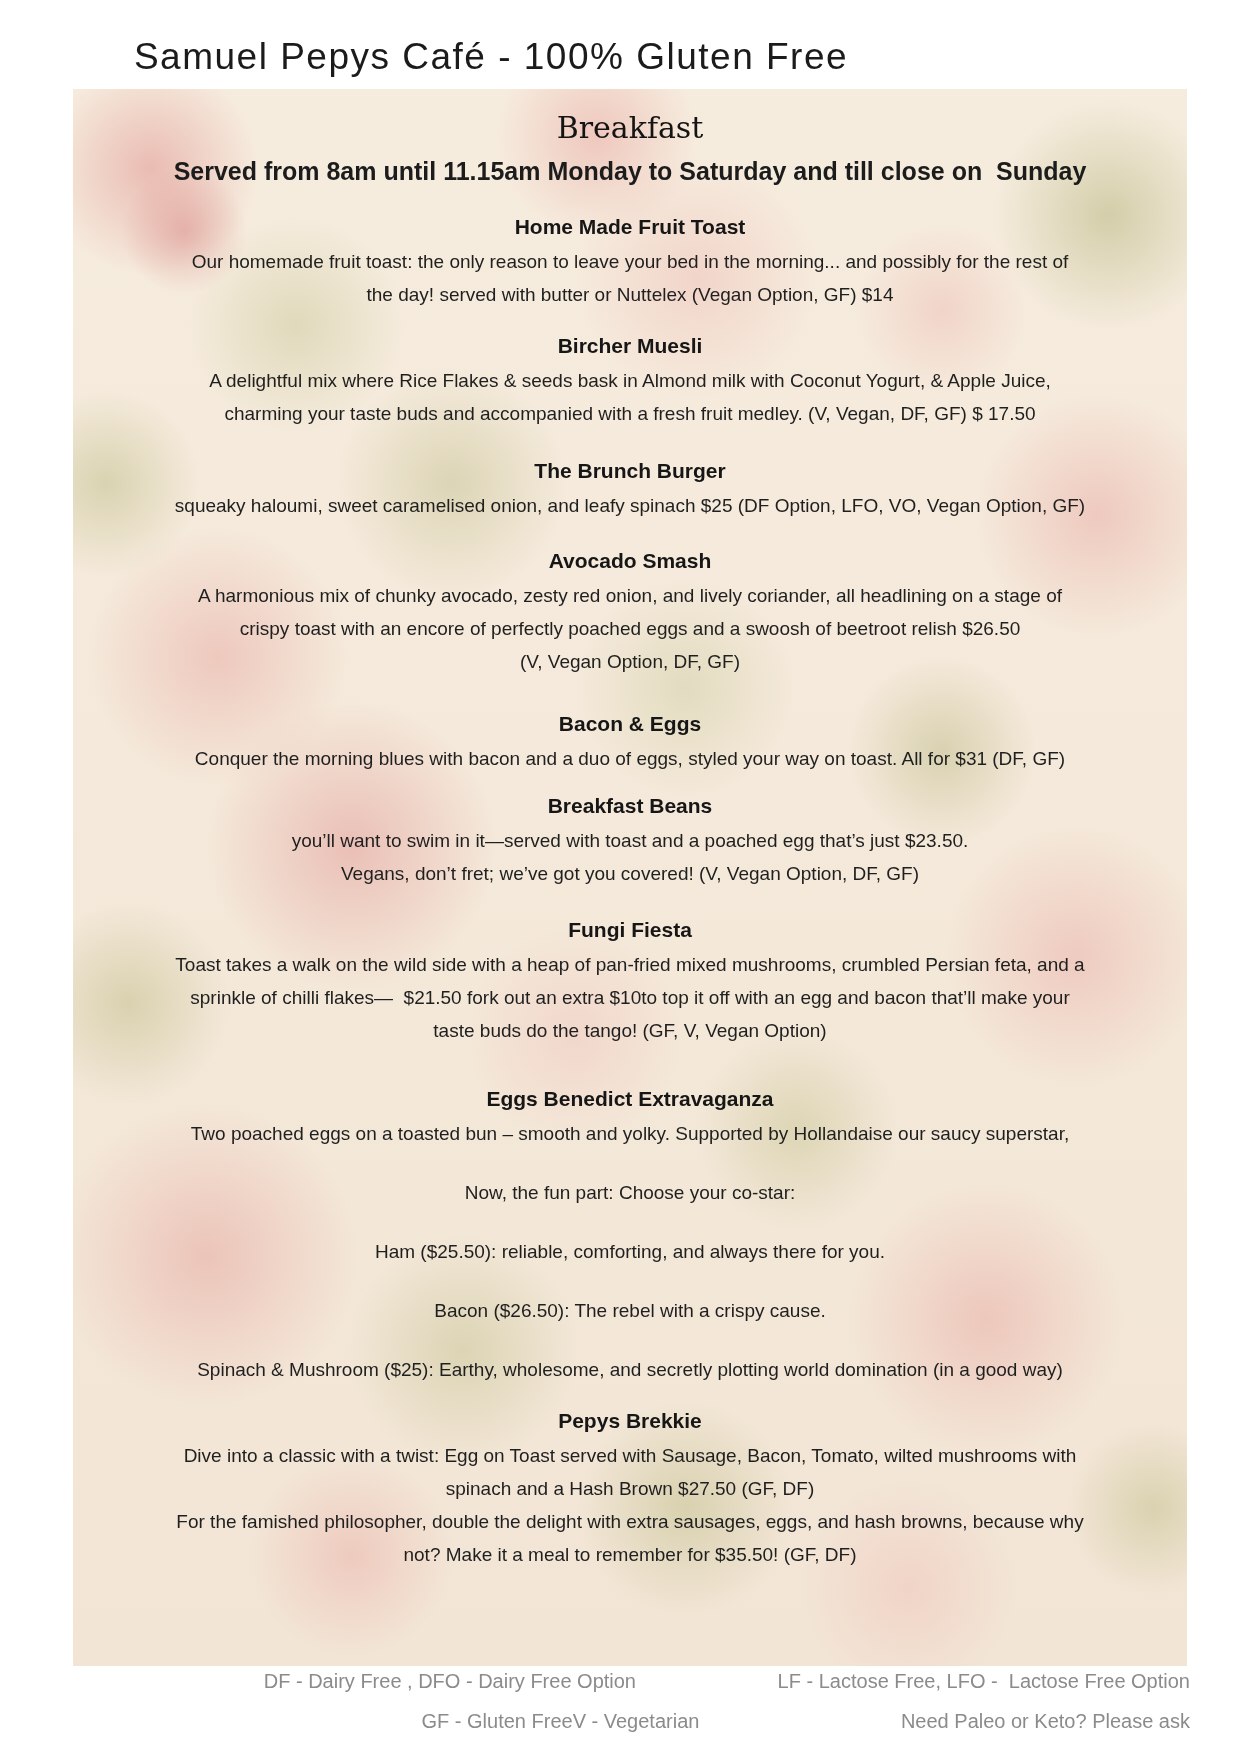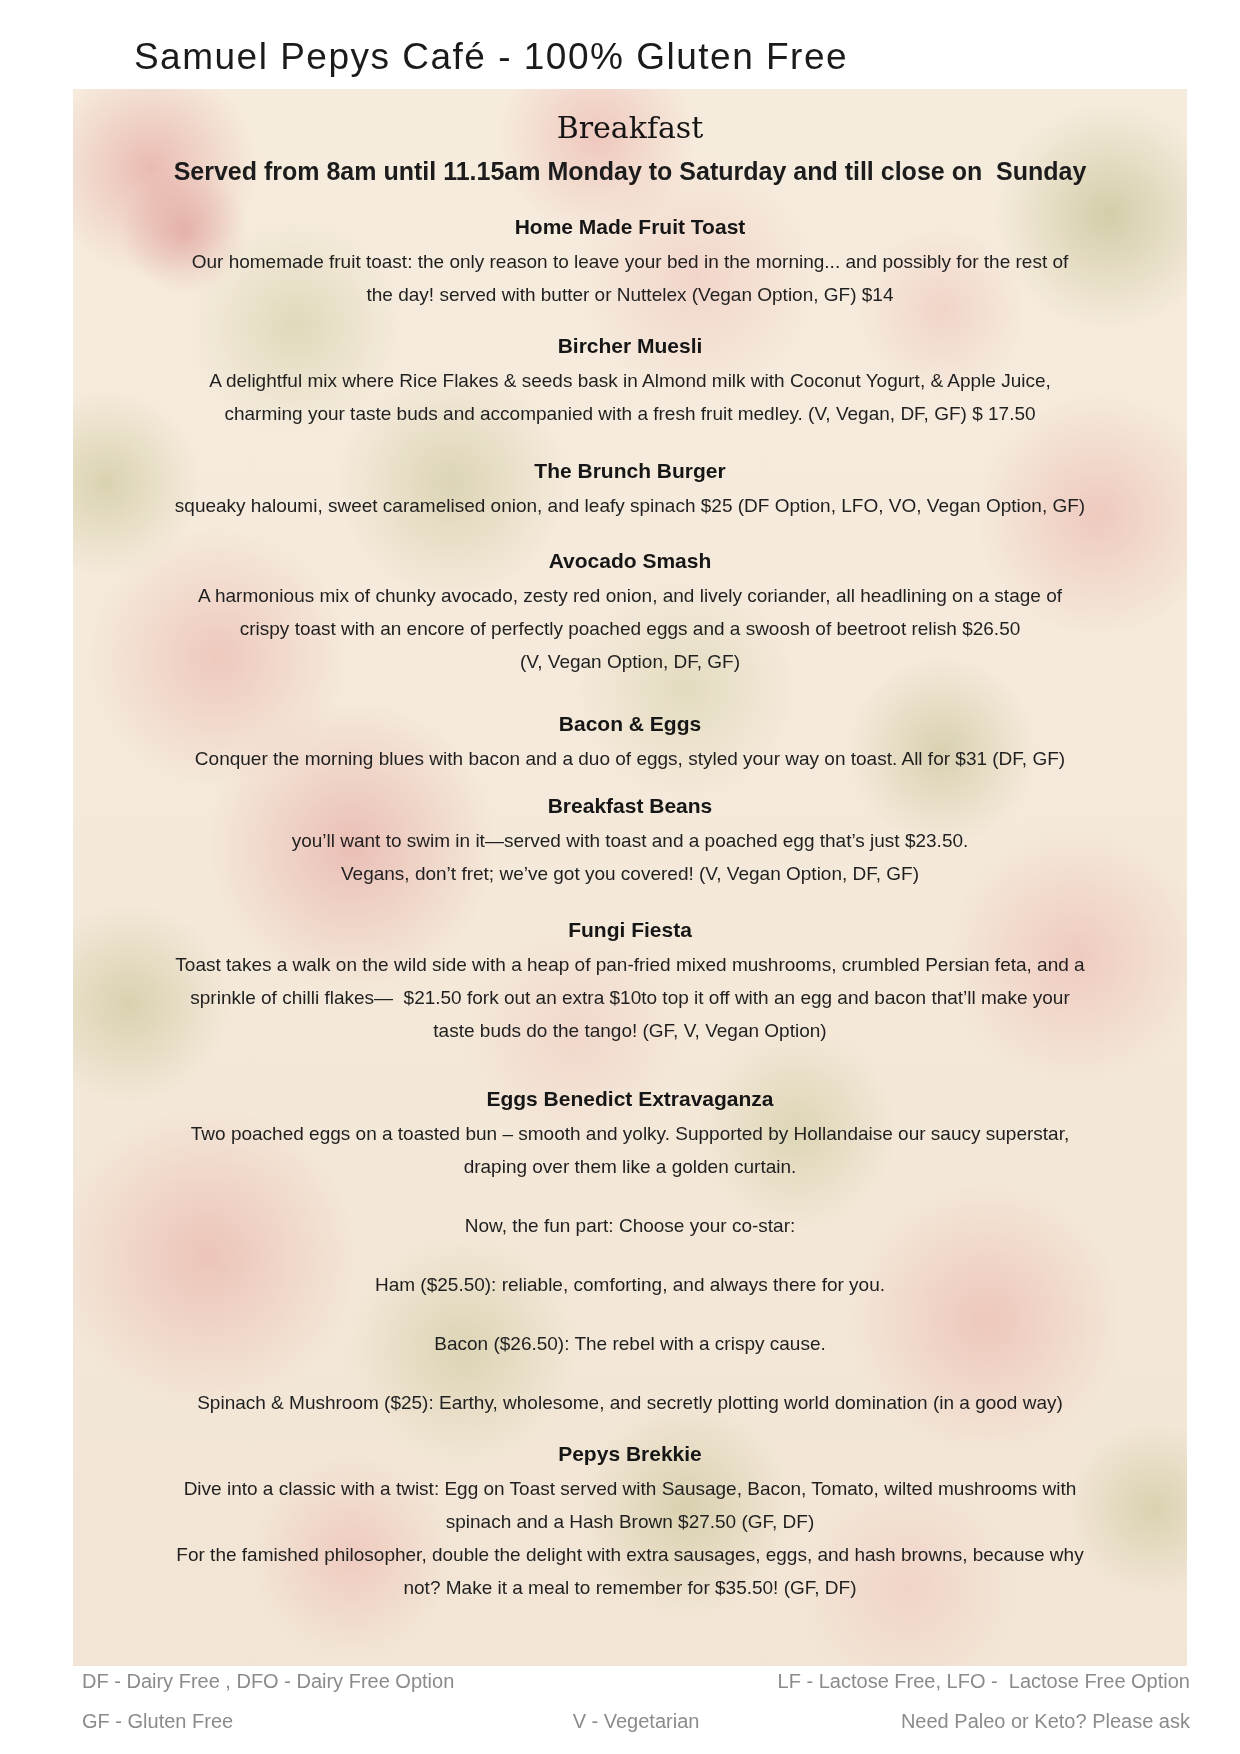--- a/index.html
+++ b/index.html
@@ -107,21 +107,21 @@
     color: #8b8b8b;
     font-size: 20px;
     line-height: 26px;
   }
   .legend-row {
     display: grid;
     grid-template-columns: 1fr auto 1fr;
     align-items: baseline;
   }
   .legend-row + .legend-row { margin-top: 14px; }
-  .legend-cell-left  { text-align: left; }
+  .legend-cell-left  { text-align: right; }
   .legend-cell-mid   { text-align: center; }
   .legend-cell-right { text-align: right; }
   .legend-cell { white-space: pre-wrap; }
 </style>
 </head>
 <body>
 
 <h1 class="page-title">Samuel Pepys Café - 100% Gluten Free</h1>
 
 <div class="panel">
@@ -168,21 +168,20 @@
     <div class="menu-item m6">
       <div class="item-name">Fungi Fiesta</div>
       <div class="item-line">Toast takes a walk on the wild side with a heap of pan-fried mixed mushrooms, crumbled Persian feta, and a</div>
       <div class="item-line">sprinkle of chilli flakes—  $21.50 fork out an extra $10to top it off with an egg and bacon that’ll make your</div>
       <div class="item-line">taste buds do the tango! (GF, V, Vegan Option)</div>
     </div>
 
     <div class="menu-item m7">
       <div class="item-name">Eggs Benedict Extravaganza</div>
       <div class="item-line">Two poached eggs on a toasted bun – smooth and yolky. Supported by Hollandaise our saucy superstar,</div>
-      <div class="item-line">draping over them like a golden curtain.</div>
       <div class="item-line gap">Now, the fun part: Choose your co-star:</div>
       <div class="item-line gap">Ham ($25.50): reliable, comforting, and always there for you.</div>
       <div class="item-line gap">Bacon ($26.50): The rebel with a crispy cause.</div>
       <div class="item-line gap">Spinach &amp; Mushroom ($25): Earthy, wholesome, and secretly plotting world domination (in a good way)</div>
     </div>
 
     <div class="menu-item m8">
       <div class="item-name">Pepys Brekkie</div>
       <div class="item-line">Dive into a classic with a twist: Egg on Toast served with Sausage, Bacon, Tomato, wilted mushrooms with</div>
       <div class="item-line">spinach and a Hash Brown $27.50 (GF, DF)</div>

